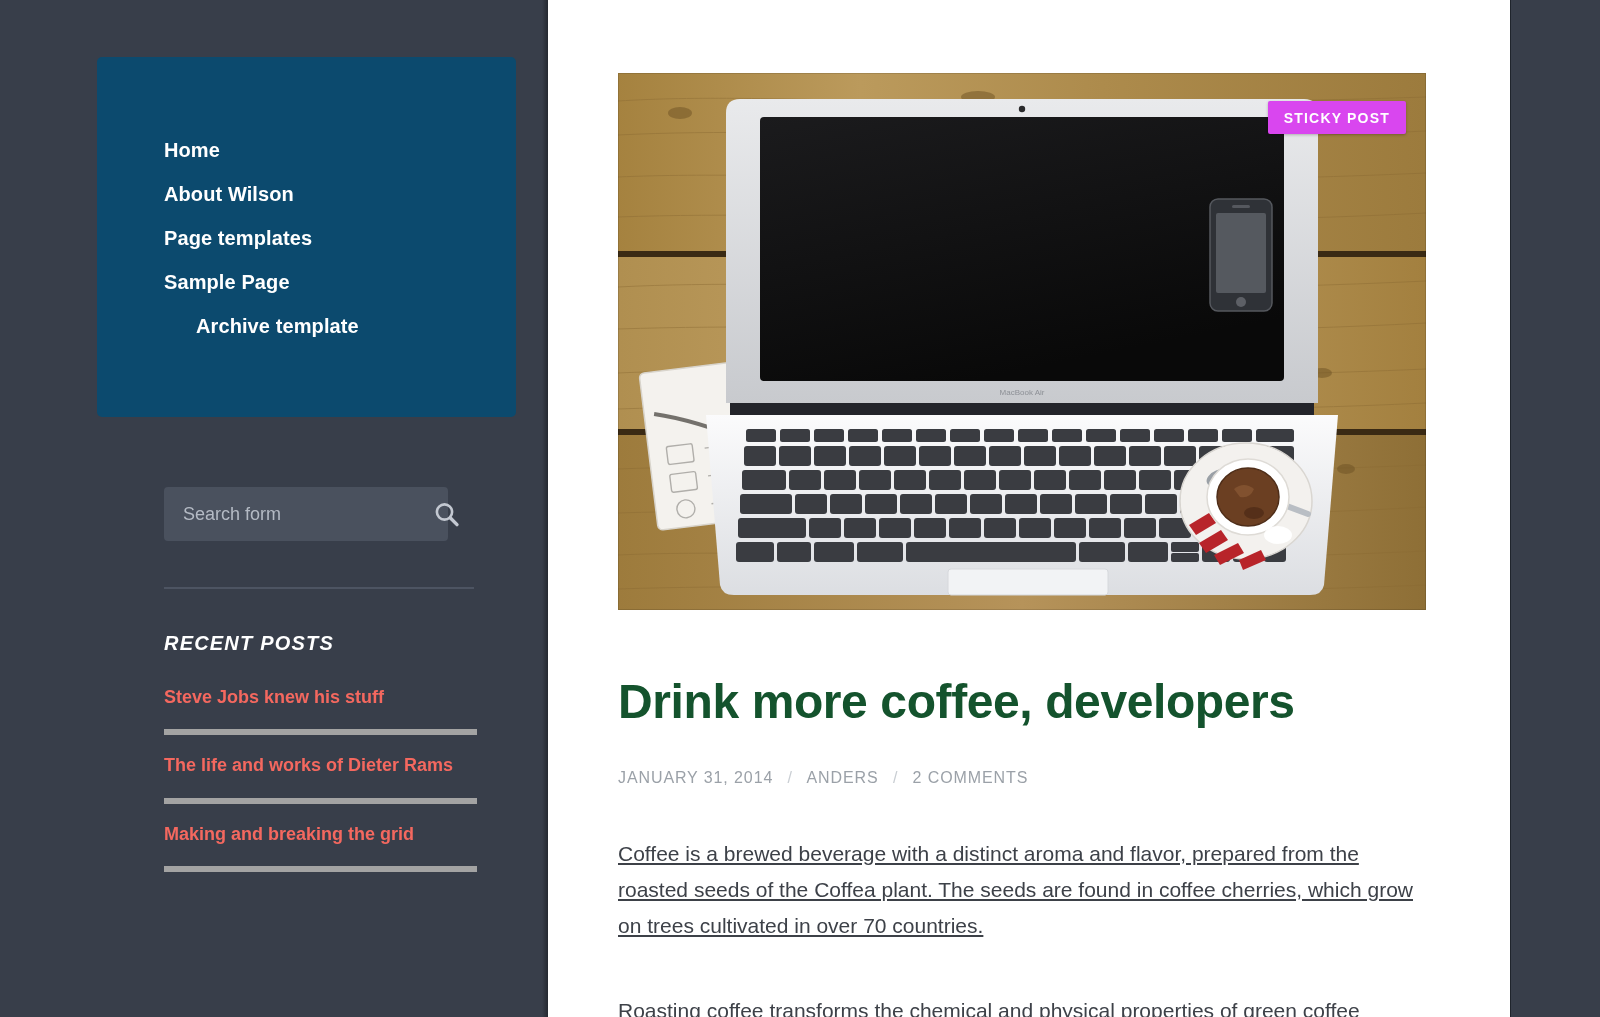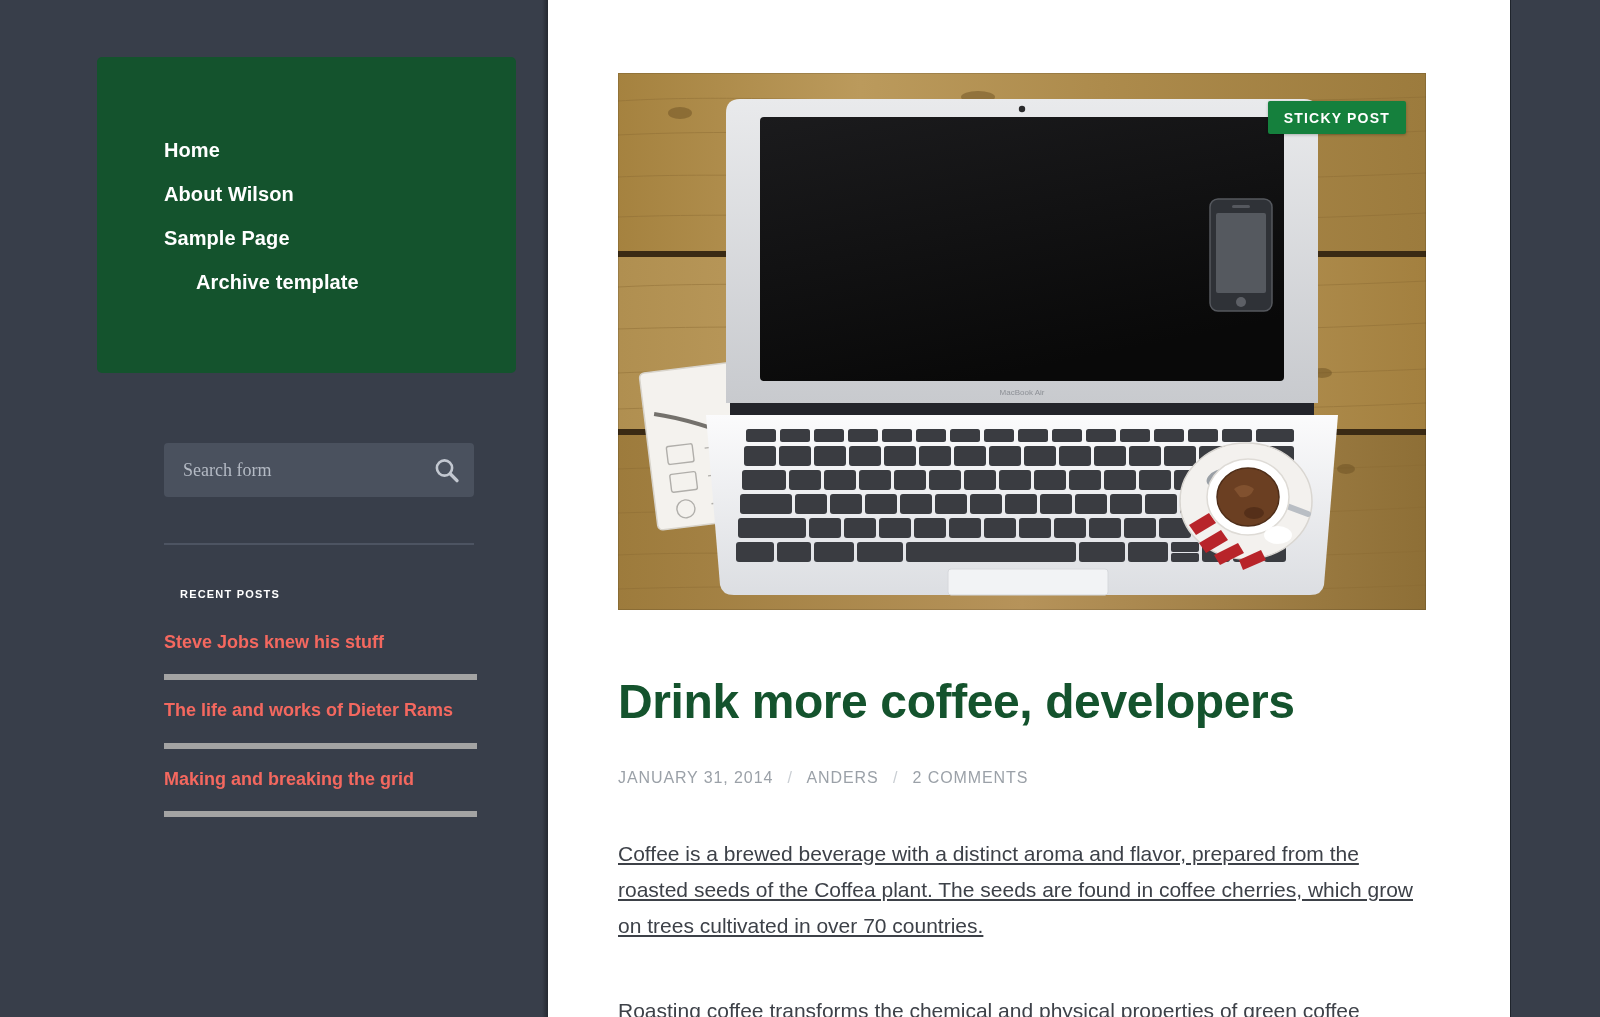--- a/index.html
+++ b/index.html
@@ -43,47 +43,47 @@
     margin: 14px 0 0 0;
     font-size: 20px;
     color: #9aa2ae;
     font-weight: 400;
     letter-spacing: .1px;
   }
 
   
   .main-nav {
     margin: 57px 32px 0 97px;
-    background: #14532d;
+    background: #0c4a6e;
     border-radius: 5px;
     padding: 72px 0 68px 0;
   }
   .nav-list { list-style: none; margin: 0; padding: 0; }
   .nav-item { margin: 0; }
   .nav-link {
     display: block;
     color: #ffffff;
     text-decoration: none;
     font-size: 20px;
     font-weight: 600;
     padding: 9px 0 10px 67px;
     line-height: 1.25;
     letter-spacing: .1px;
   }
   .nav-link.sub { padding-left: 99px; }
 
   
   .search-widget { margin: 70px 0 0 164px; width: 310px; position: relative; }
   .search-box {
-    width: 310px; height: 54px;
+    width: 284px; height: 54px;
     background: #4a515e;
     border: none; border-radius: 4px;
     color: #ffffff;
     font-size: 18px;
-    font-family: Liberation Serif, serif;
+    font-family: Liberation Sans, sans-serif;
     padding: 0 50px 0 19px;
     outline: none;
   }
   .search-box::placeholder { color: #b4bac4; }
   .search-submit {
     position: absolute; right: 10px; top: 11px;
     width: 34px; height: 34px;
     background: none; border: none; cursor: pointer;
     padding: 0; display: flex; align-items: center; justify-content: center;
   }
@@ -91,26 +91,27 @@
 
   .widget-divider {
     margin: 46px 0 0 164px;
     width: 310px; height: 2px;
     background: #4d5462;
     border: none;
   }
 
   .recent-widget { margin: 43px 0 0 164px; width: 313px; }
   .widget-title {
-    margin: 0 0 28px 16px;
-    font-size: 11px;
+    margin: 0 0 28px 0;
+    font-size: 20px;
     font-weight: 700;
     letter-spacing: 1.2px;
     color: #ffffff;
     text-transform: uppercase;
+    font-style: italic;
   }
   .recent-list { list-style: none; margin: 0; padding: 0; }
   .recent-item { border-bottom: 6px solid #a3a3a3; }
   .recent-link {
     display: block;
     color: #f4685f;
     text-decoration: none;
     font-size: 18px;
     font-weight: 600;
     padding: 3px 0 20px 0;
@@ -140,21 +141,21 @@
     width: 808px;
     height: 537px;
     overflow: hidden;
     background: #8a6a3e;
   }
   .featured-media svg { display:block; width: 808px; height: 537px; }
 
   .sticky-badge {
     position: absolute;
     top: 28px; right: 20px;
-    background: #15803d;
+    background: #d946ef;
     color: #ffffff;
     font-size: 14px;
     font-weight: 700;
     letter-spacing: 1.2px;
     text-transform: uppercase;
     padding: 9px 16px 8px 16px;
     border-radius: 2px;
     box-shadow: 0 1px 3px rgba(0,0,0,.25);
   }
 
@@ -195,20 +196,23 @@
   <aside class="sidebar">
 
 
     <nav class="main-nav">
       <ul class="nav-list">
         <li class="nav-item">
           <a class="nav-link" href="#">Home</a>
         </li>
         <li class="nav-item">
           <a class="nav-link" href="#">About Wilson</a>
+        </li>
+        <li class="nav-item">
+          <a class="nav-link" href="#">Page templates</a>
         </li>
         <li class="nav-item">
           <a class="nav-link" href="#">Sample Page</a>
         </li>
         <li class="nav-item">
           <a class="nav-link sub" href="#">Archive template</a>
         </li>
       </ul>
     </nav>
 

